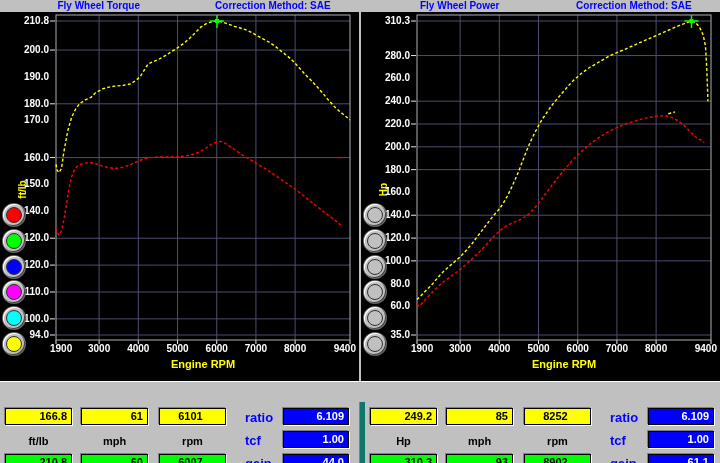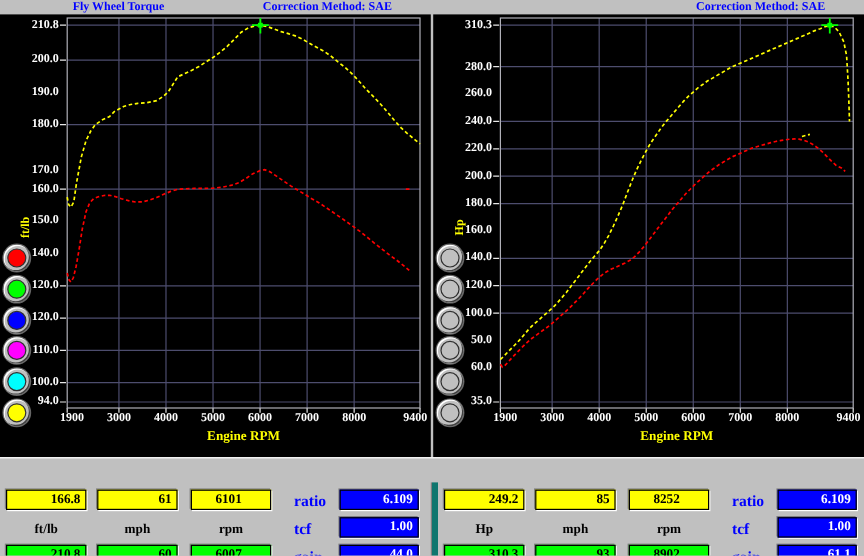--- a/index.html
+++ b/index.html
@@ -2,21 +2,21 @@
 <html><head>
 <meta charset="utf-8">
 <style>
   html,body{margin:0;padding:0;}
   body{
     width:720px;height:463px;position:relative;overflow:hidden;
     background:#c0c0c0;
     font-family:"Liberation Sans",sans-serif;
     -webkit-font-smoothing:none;
   }
-  .app{position:absolute;inset:0;font-family:Liberation Serif, serif;}
+  .app{position:absolute;inset:0;}
 
   
   .chart-panel{position:absolute;top:0;height:381px;width:359px;}
   #panel-left{left:0;}
   #panel-right{left:361px;}
   .panel-header{
     position:relative;height:12px;background:#c0c0c0;
     font-size:10px;font-weight:bold;color:#0000ff;line-height:12px;
   }
   .hdr-title{position:absolute;left:0;width:55%;text-align:center;white-space:nowrap;}
@@ -136,21 +136,21 @@
           <g stroke="#00ff00" stroke-width="1.5">
             <line x1="209.99439999999998" y1="9" x2="223.99439999999998" y2="9"></line>
             <line x1="216.99439999999998" y1="3" x2="216.99439999999998" y2="16"></line>
             <rect x="214.99439999999998" y="7" width="4" height="4" fill="#00ff00" stroke="none"></rect>
           </g>
         </svg>
         <div class="ytick" style="top: 3px;">210.8</div>
         <div class="ytick" style="top: 32.0342px;">200.0</div>
         <div class="ytick" style="top: 58.9178px;">190.0</div>
         <div class="ytick" style="top: 85.8014px;">180.0</div>
-        <div class="ytick" style="top: 124px;">170.0</div>
+        <div class="ytick" style="top: 102px;">170.0</div>
         <div class="ytick" style="top: 139.568px;">160.0</div>
         <div class="ytick" style="top: 166.452px;">150.0</div>
         <div class="ytick" style="top: 193.336px;">140.0</div>
         <div class="ytick" style="top: 220.219px;">120.0</div>
         <div class="ytick" style="top: 247.103px;">120.0</div>
         <div class="ytick" style="top: 273.986px;">110.0</div>
         <div class="ytick" style="top: 300.87px;">100.0</div>
         <div class="ytick" style="top: 317px;">94.0</div>
         <div class="xtick" style="left: 50px; text-align: left;">1900</div>
         <div class="xtick" style="left: 79.12px; text-align: center;">3000</div>
@@ -176,20 +176,21 @@
           <div class="btn-face" style="background: rgb(0, 255, 255);"></div>
         </div>
         <div class="round-btn" style="top: 321px;">
           <div class="btn-face" style="background: rgb(255, 255, 0);"></div>
         </div>
       </div>
   </div>
 
   <div class="chart-panel" id="panel-right">
     <div class="panel-header">
+      <span class="hdr-title">Fly Wheel Power</span>
       <span class="hdr-corr">Correction Method: SAE</span>
     </div>
     <div class="chart-black">
       <div class="y-axis-label">Hp</div>
       <div class="x-axis-label">Engine RPM</div>
     <svg width="359" height="369" viewBox="0 0 359 369">
           <line x1="56" y1="328" x2="56" y2="332" stroke="#e8e8e8" stroke-width="1"></line>
           <line x1="99.12" y1="3" x2="99.12" y2="328" stroke="#4d4d6e" stroke-width="1"></line>
           <line x1="99.12" y1="328" x2="99.12" y2="332" stroke="#e8e8e8" stroke-width="1"></line>
           <line x1="138.32" y1="3" x2="138.32" y2="328" stroke="#4d4d6e" stroke-width="1"></line>
@@ -237,21 +238,21 @@
         <div class="ytick" style="top: 37.5594px;">280.0</div>
         <div class="ytick" style="top: 60.3709px;">260.0</div>
         <div class="ytick" style="top: 83.1823px;">240.0</div>
         <div class="ytick" style="top: 105.994px;">220.0</div>
         <div class="ytick" style="top: 128.805px;">200.0</div>
         <div class="ytick" style="top: 151.617px;">180.0</div>
         <div class="ytick" style="top: 174.428px;">160.0</div>
         <div class="ytick" style="top: 197.24px;">140.0</div>
         <div class="ytick" style="top: 220.051px;">120.0</div>
         <div class="ytick" style="top: 242.863px;">100.0</div>
-        <div class="ytick" style="top: 265.674px;">50.0</div>
+        <div class="ytick" style="top: 265.674px;">80.0</div>
         <div class="ytick" style="top: 288.486px;">60.0</div>
         <div class="ytick" style="top: 317px;">35.0</div>
         <div class="xtick" style="left: 50px; text-align: left;">1900</div>
         <div class="xtick" style="left: 79.12px; text-align: center;">3000</div>
         <div class="xtick" style="left: 118.32px; text-align: center;">4000</div>
         <div class="xtick" style="left: 157.52px; text-align: center;">5000</div>
         <div class="xtick" style="left: 196.72px; text-align: center;">6000</div>
         <div class="xtick" style="left: 235.92px; text-align: center;">7000</div>
         <div class="xtick" style="left: 275.12px; text-align: center;">8000</div>
         <div class="xtick" style="left: 316px; text-align: right;">9400</div>

